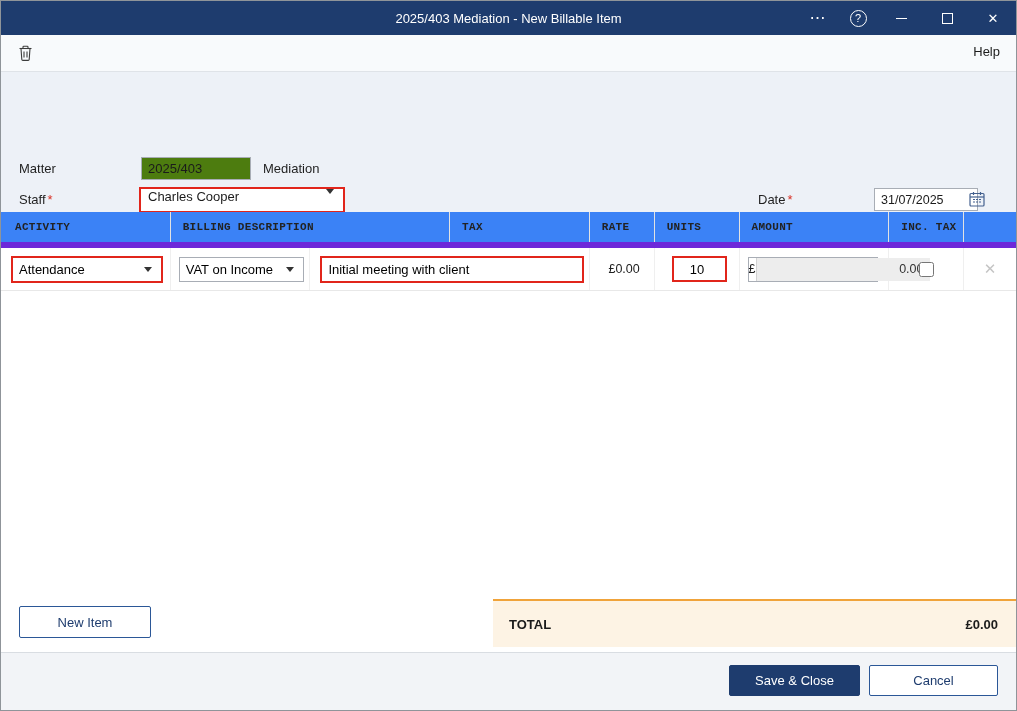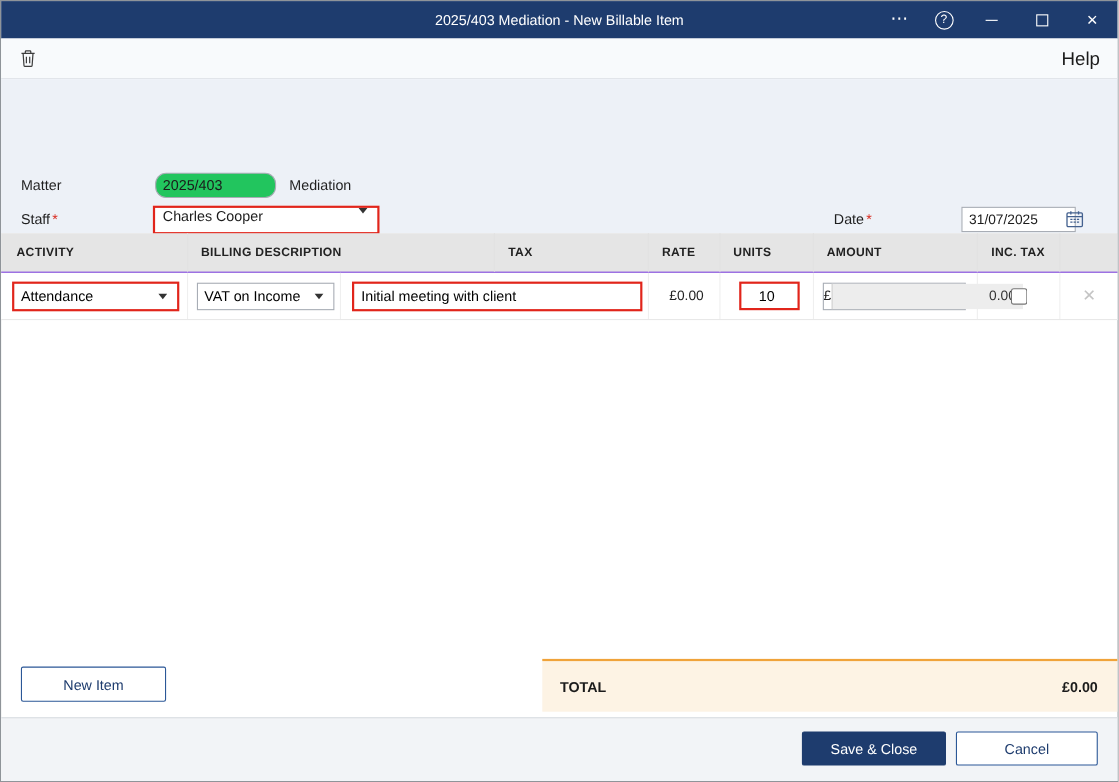--- a/index.html
+++ b/index.html
@@ -16,35 +16,35 @@
   .tb-btn { width:40px; display:flex; align-items:center; justify-content:center; color:#ffffff; cursor:default; }
   .tb-btn.wide { width:46px; }
   .ellipsis-glyph { font-size:16px; letter-spacing:1px; line-height:10px; }
   .help-circle { width:17px; height:17px; border:1.4px solid #fff; border-radius:50%; font-size:11px; line-height:14px; text-align:center; }
   .min-glyph { width:11px; border-top:1.4px solid #fff; display:inline-block; }
   .max-glyph { width:11px; height:11px; border:1.4px solid #fff; display:inline-block; }
   .close-glyph { font-size:13px; }
   
   .toolbar { position:absolute; top:34px; left:0; right:0; height:37px; background:#f8fafc; border-bottom:1px solid #dfe3e8; }
   .trash-btn { position:absolute; left:14px; top:9px; width:20px; height:20px; background:none; border:none; cursor:pointer; }
-  .help-link { position:absolute; right:16px; top:9px; font-size:17px; color:#1b1b1b; cursor:pointer; }
+  .help-link { position:absolute; right:16px; top:9px; font-size:13px; color:#1b1b1b; cursor:pointer; }
   
   .form-area { position:absolute; top:71px; left:0; right:0; height:140px; background:#edf1f7; }
   .lbl { position:absolute; font-size:13px; color:#1f1f1f; line-height:24px; }
   .req { color:#d93025; margin-left:2px; }
   .txt { position:absolute; height:23px; border:1px solid #a8adb5; background:#fff; font-size:13px; font-family:"Liberation Sans", sans-serif; padding:0 6px; color:#1b1b1b; }
-  .txt.ro { background:#22c55e;border-radius:10px; }
+  .txt.ro { background:#4d7c0f; }
   .combo { position:absolute; background:#fff; border:1px solid #a8adb5; display:flex; padding-left:7px; font-size:13px; color:#1b1b1b; cursor:pointer; }
   .combo.red { border:2px solid #e1251b; }
   .arrow { width:0; height:0; border-left:4px solid transparent; border-right:4px solid transparent; border-top:5px solid #333; margin-left:auto; margin-right:9px; }
   .cal-btn { position:absolute; left:966px; top:118px; width:20px; height:20px; background:none; border:none; cursor:pointer; }
   .chk-row { position:absolute; display:flex; align-items:center; gap:6px; font-size:13px; color:#1f1f1f; }
   .chk-row input { width:14px; height:14px; }
   
-  .thead { position:absolute; top:211px; left:0; right:0; height:36px; background:#e5e5e5; border-bottom:1px solid #6d28d9; display:flex; }
+  .thead { position:absolute; top:211px; left:0; right:0; height:36px; background:#3b82f6; border-bottom:6px solid #6d28d9; display:flex;font-family:Liberation Mono, monospace; }
   .trow  { position:absolute; top:247px; left:0; right:0; height:43px; background:#fff; border-bottom:1px solid #e8e8e8; display:flex; }
   .c0{width:170px} .c1{width:280px} .c2{width:140px} .c3{width:65px} .c4{width:85px} .c5{width:150px} .c6{width:75px} .c7{width:52px}
   .hcell { display:flex; align-items:center; border-right:1px solid #e2e2e2; font-size:11px; font-weight:700; color:#222; letter-spacing:.3px; padding-left:12px; }
   .hcell:first-child { padding-left:14px; }
   .hcell:last-child { border-right:none; }
   .rcell { display:flex; align-items:center; border-right:1px solid #efefef; }
   .rcell:last-child { border-right:none; }
   .row-combo { margin-left:10px; width:152px; height:27px; background:#fff; border:2px solid #e1251b; display:flex; align-items:center; padding-left:6px; font-size:13px; cursor:pointer; }
   .row-combo.gray { border:1px solid #a8adb5; margin-left:8px; width:125px; height:25px; }
   .desc-input { margin-left:10px; width:264px; height:27px; border:2px solid #e1251b; font-size:13px; font-family:"Liberation Sans", sans-serif; padding:0 6px; }

